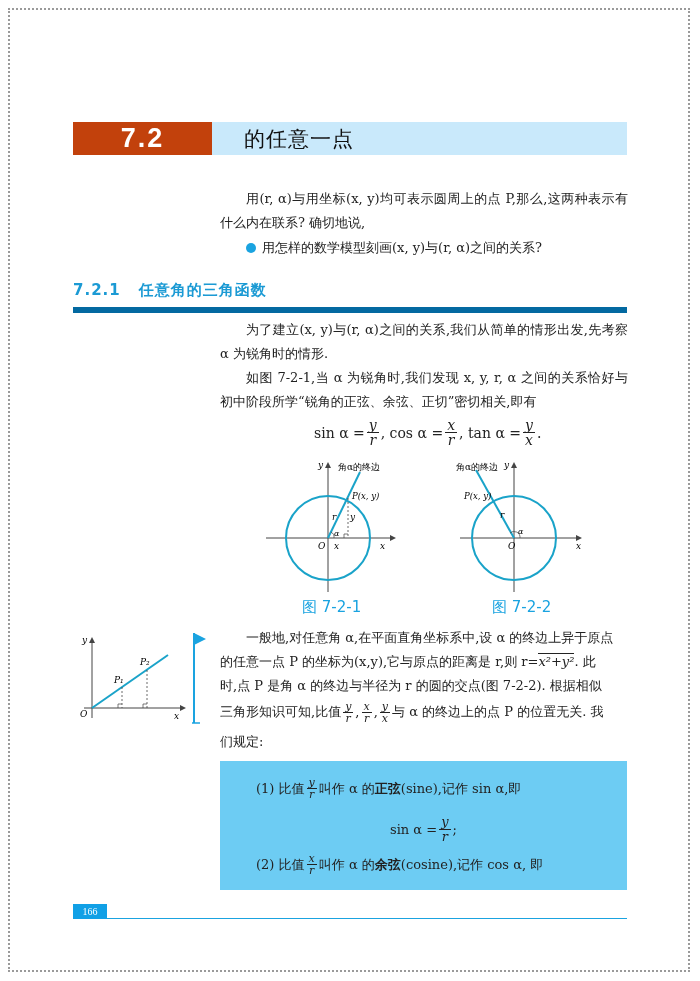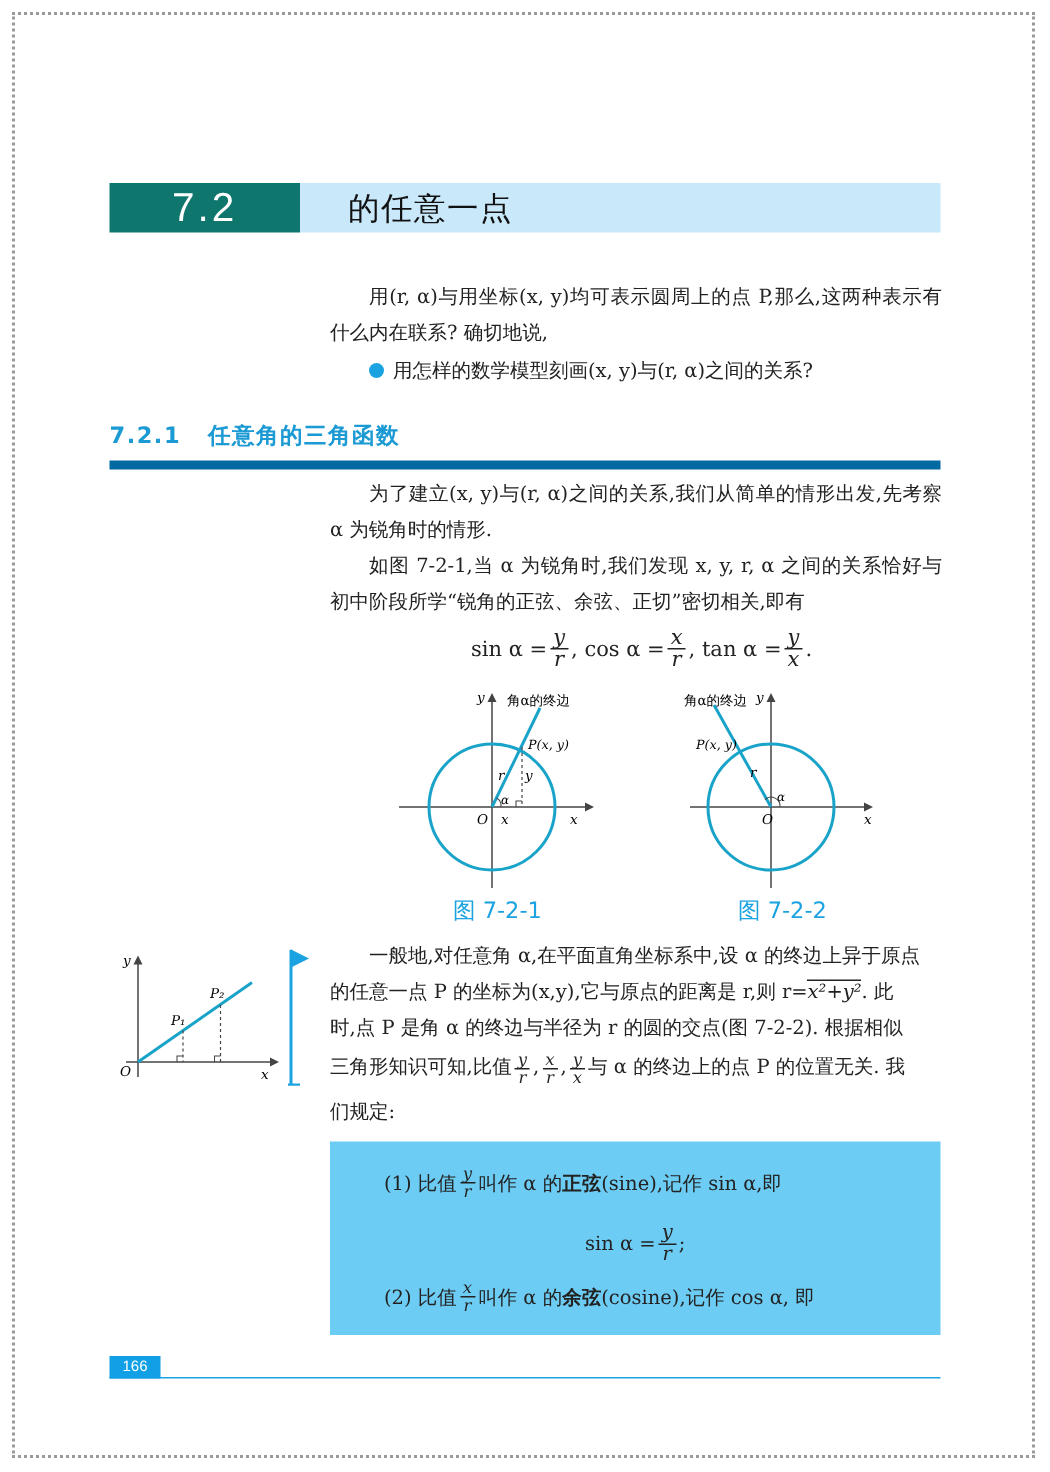--- a/index.html
+++ b/index.html
@@ -1,22 +1,22 @@
 <!DOCTYPE html>
 <html><head>
 <meta charset="utf-8">
 <style>
   html, body { margin:0; padding:0; background:#ffffff; }
   body { width:700px; height:981px; position:relative; overflow:hidden;
          font-family: "DejaVu Serif", "Liberation Serif", serif; color:#222; }
   .frame { position:absolute; left:8px; top:8px; width:682px; height:964px;
            border:2px dotted #9a9a9a; box-sizing:border-box; }
   .title-bar { position:absolute; left:73px; top:122px; width:554px; height:33px; display:flex; }
-  .title-num { width:127px; height:100%; background:#0f766e; color:#fff;
-               font-family:"Liberation Sans", sans-serif; font-weight:normal; font-size:27px;
+  .title-num { width:139px; height:100%; background:#c2410c; color:#fff;
+               font-family:"Liberation Sans", sans-serif; font-weight:bold; font-size:27px;
                display:flex; align-items:center; justify-content:center; letter-spacing:2px; }
   .title-text { flex:1; background:#c9e9fb; display:flex; align-items:center; padding-left:32px;
                 font-size:21px; color:#111; letter-spacing:1px; }
   .para { position:absolute; left:220px; width:408px; font-size:13px; line-height:24px; text-align:justify; }
   .indent { text-indent:26px; }
   .bullet-dot { display:inline-block; width:10px; height:10px; border-radius:50%; background:#1aa3e0;
                 margin-right:6px; vertical-align:-1px; }
   .sub-title { position:absolute; left:73px; top:281px; width:554px; height:26px;
                border-bottom:6px solid #0369a1; color:#1b9ad4; font-size:15px;
                font-family:"DejaVu Sans","Liberation Sans",sans-serif; font-weight:bold; letter-spacing:1px; }
@@ -26,21 +26,21 @@
           margin:0 2px; font-style:italic; line-height:14px; }
   .frac .n { border-bottom:1px solid #222; padding:0 2px; }
   .frac .d { padding:0 2px; }
   .frac.sm { font-size:11px; line-height:11px; }
   .fig { position:absolute; }
   .cap { position:absolute; font-size:15px; color:#1aa3e0; font-family:"DejaVu Sans",sans-serif; }
   .note-box { position:absolute; left:220px; top:761px; width:407px; height:129px; background:#6dccf3; }
   .note-line { position:absolute; font-size:13px; }
   .footer { position:absolute; left:73px; top:904px; width:554px; height:14px; border-bottom:1px solid #1aa3e0; }
   .page-num { position:absolute; left:0; top:0; width:34px; height:15px; background:#11a0e6; color:#fff;
-              font-family:Liberation Sans, sans-serif; font-size:10px; display:flex; align-items:center; justify-content:center; }
+              font-family:Liberation Serif, serif; font-size:10px; display:flex; align-items:center; justify-content:center; }
   .flag { position:absolute; left:192px; top:633px; }
   svg text { font-family:"DejaVu Serif",serif; }
 </style>
 </head>
 <body>
 
 <div class="frame"></div>
 
 <div class="title-bar">
   <div class="title-num">7.2</div>

